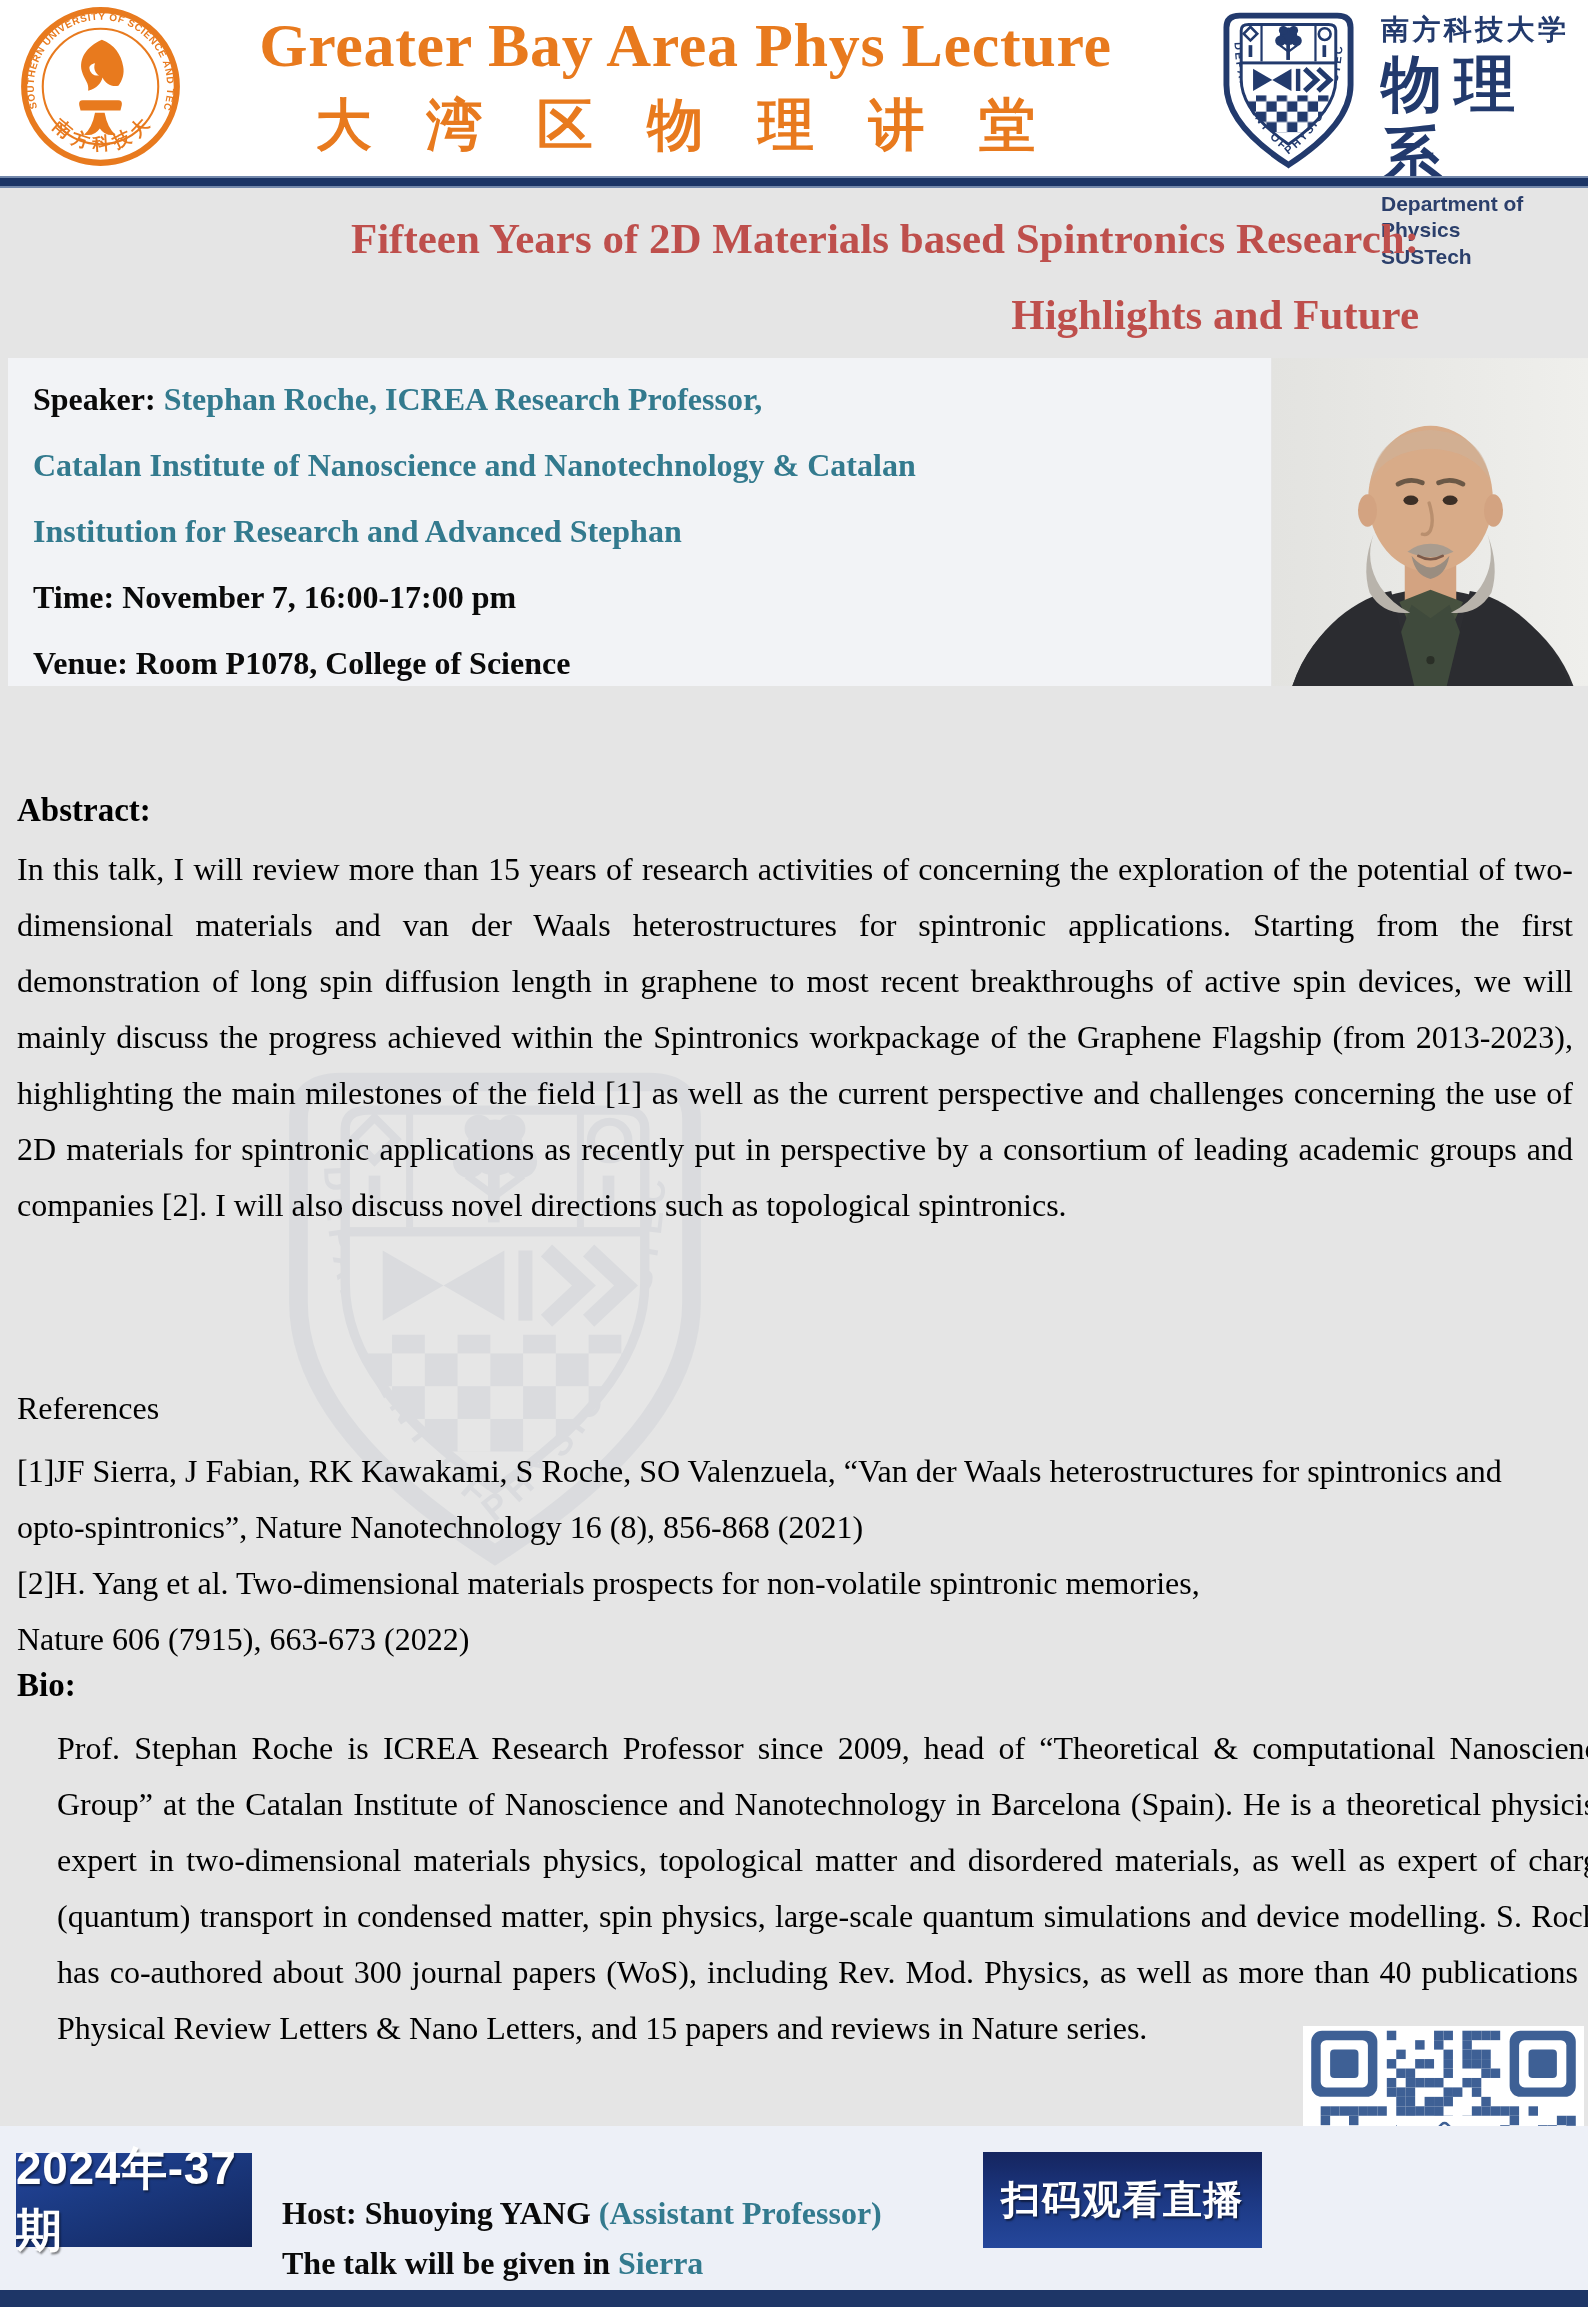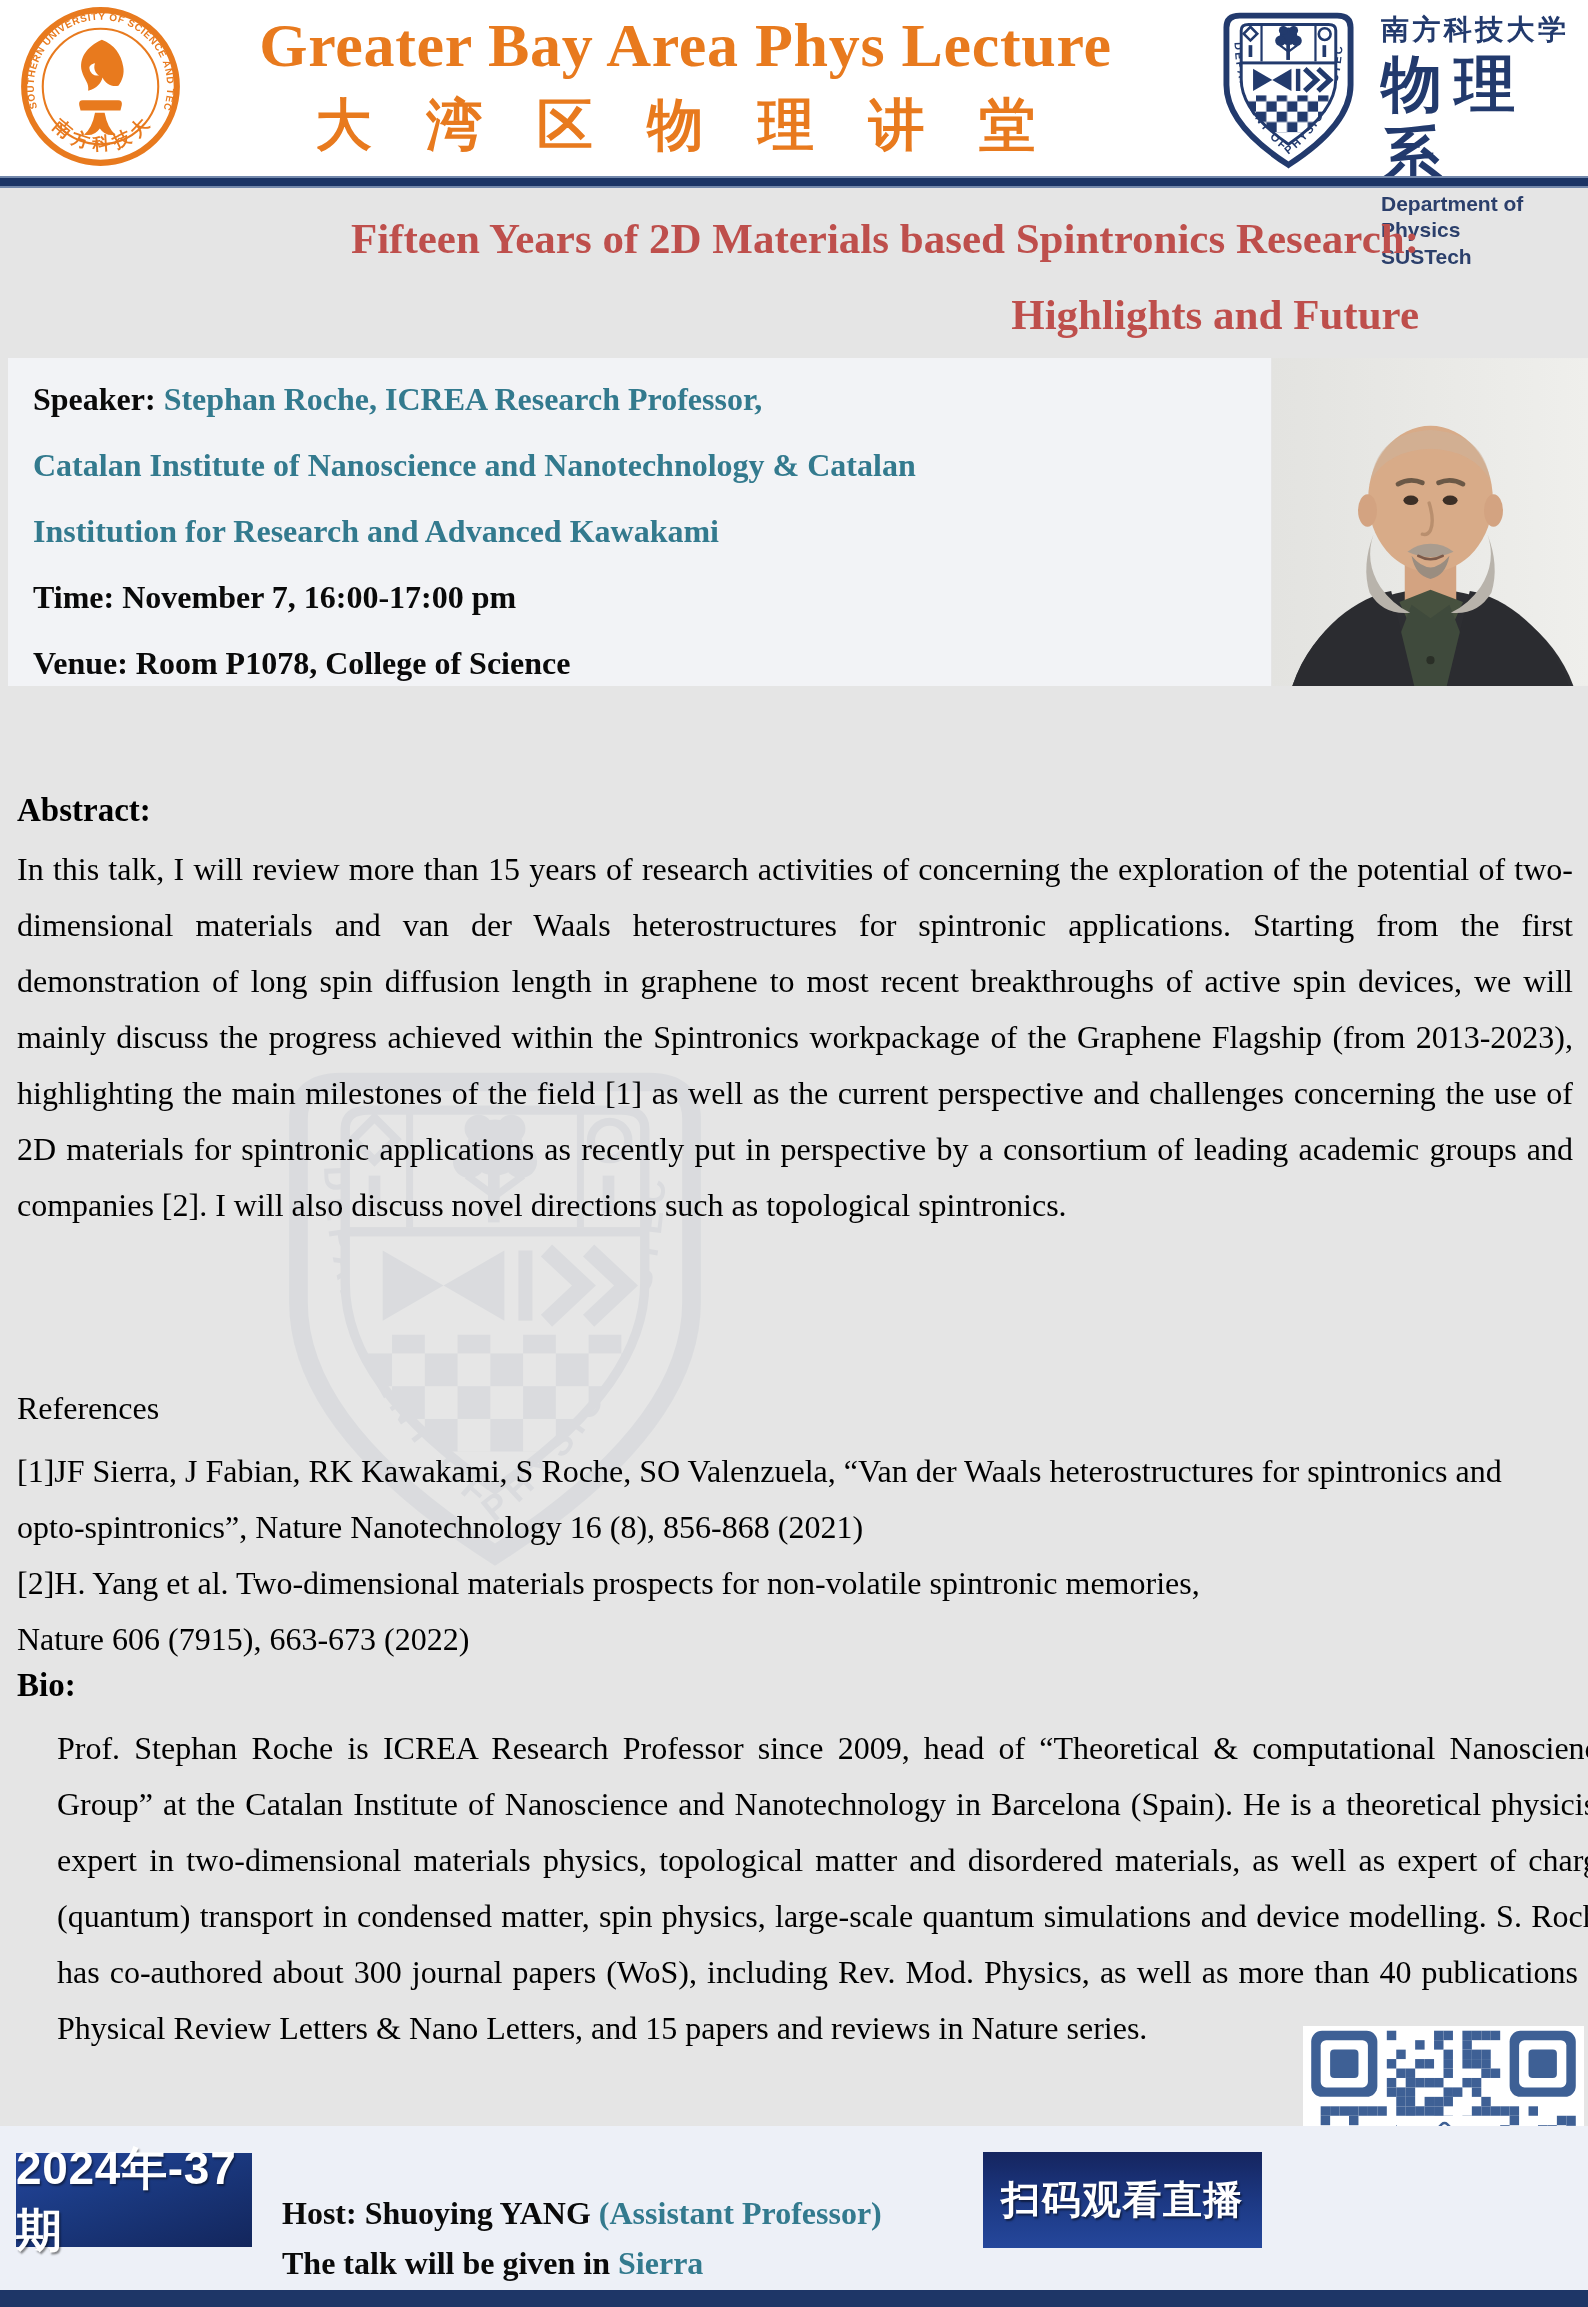--- a/index.html
+++ b/index.html
@@ -170,21 +170,21 @@
 
   <div id="talk-title" class="abs">
     <div>Fifteen Years of 2D Materials based Spintronics Research:</div>
     <div>Highlights and Future</div>
   </div>
 
   <div id="speaker-box" class="abs"></div>
   <div id="speaker-lines" class="abs">
     <div><span class="black-t">Speaker: </span><span class="teal-t">Stephan Roche,  ICREA Research Professor,</span></div>
     <div class="teal-t">Catalan Institute of Nanoscience and Nanotechnology &amp; Catalan</div>
-    <div class="teal-t">Institution for Research and Advanced Kawakami</div>
+    <div class="teal-t">Institution for Research and Advanced Stephan</div>
     <div class="black-t">Time: November 7, 16:00-17:00 pm</div>
     <div class="black-t">Venue: Room P1078, College of Science</div>
   </div>
 
   <svg id="photo-svg" class="abs" viewBox="0 0 468 484">
     <defs>
       <linearGradient id="phbg" x1="0" y1="0" x2="1" y2="0">
         <stop offset="0" stop-color="#e3e3e0"></stop>
           <stop offset="1" stop-color="#efefec"></stop>
       </linearGradient>

